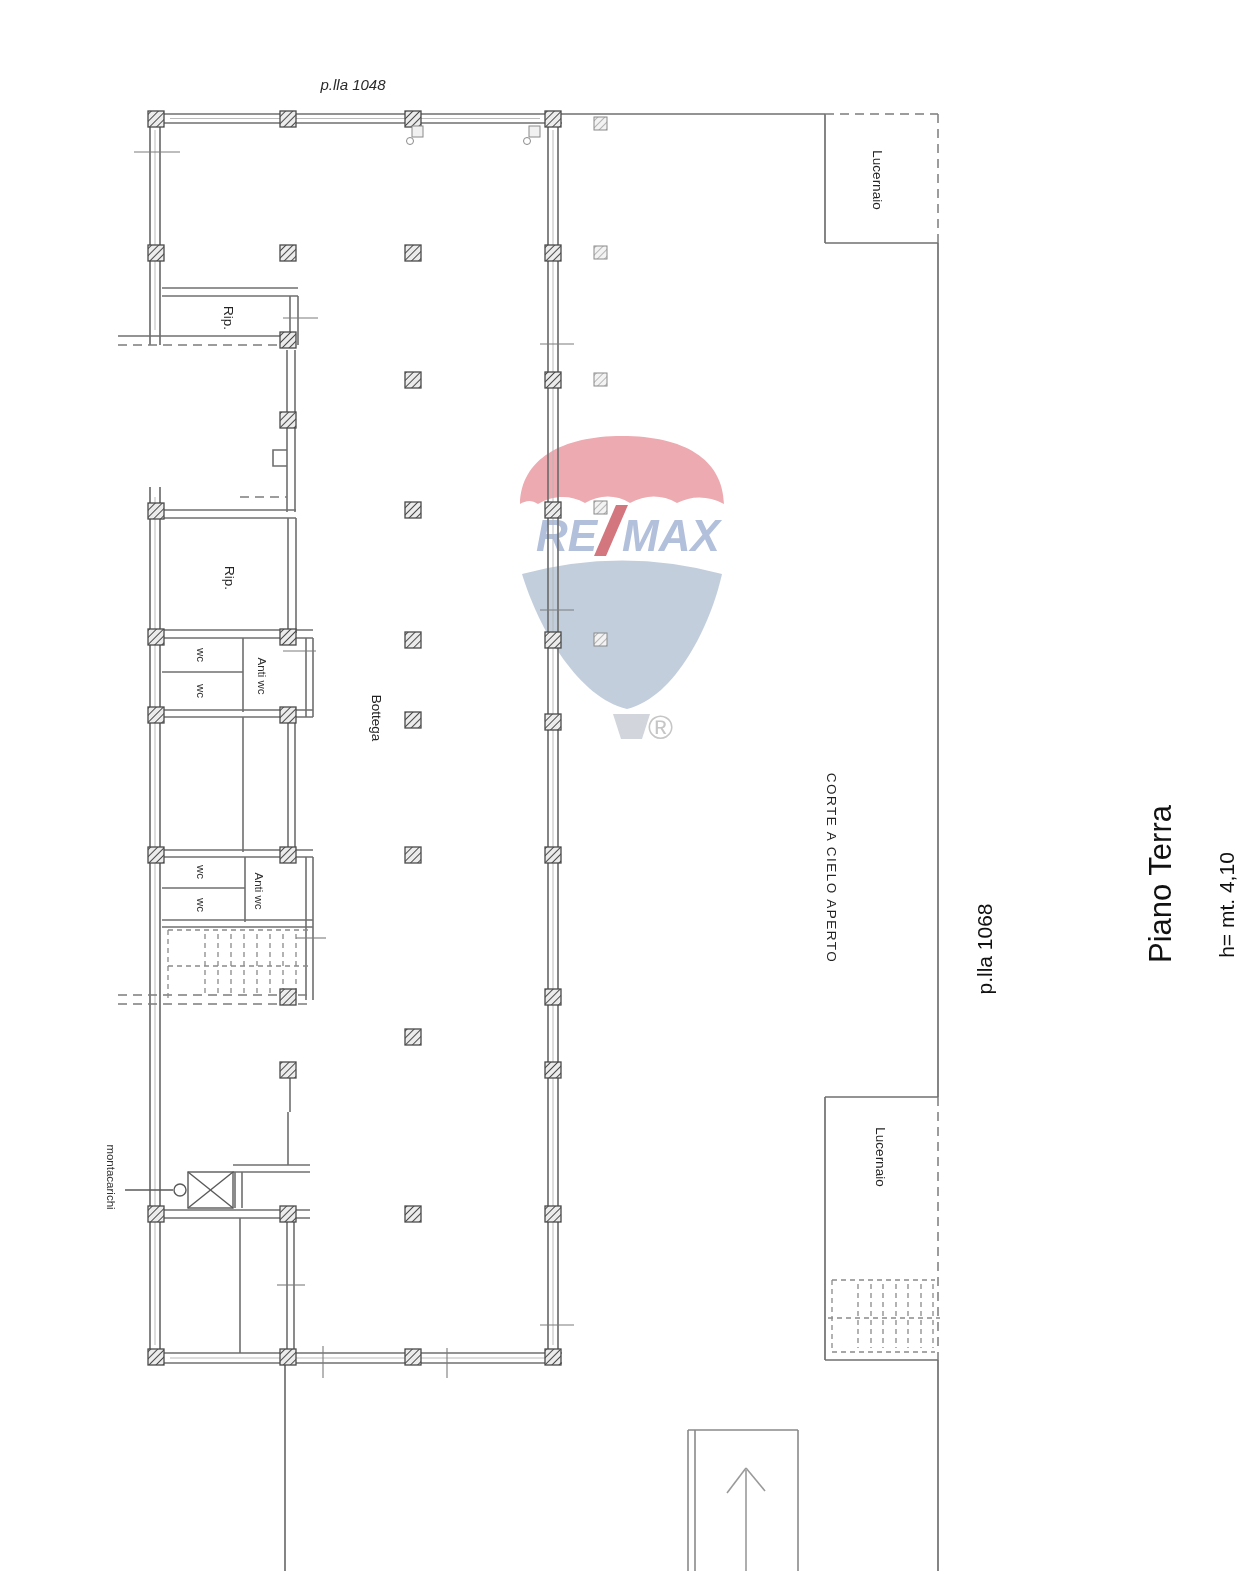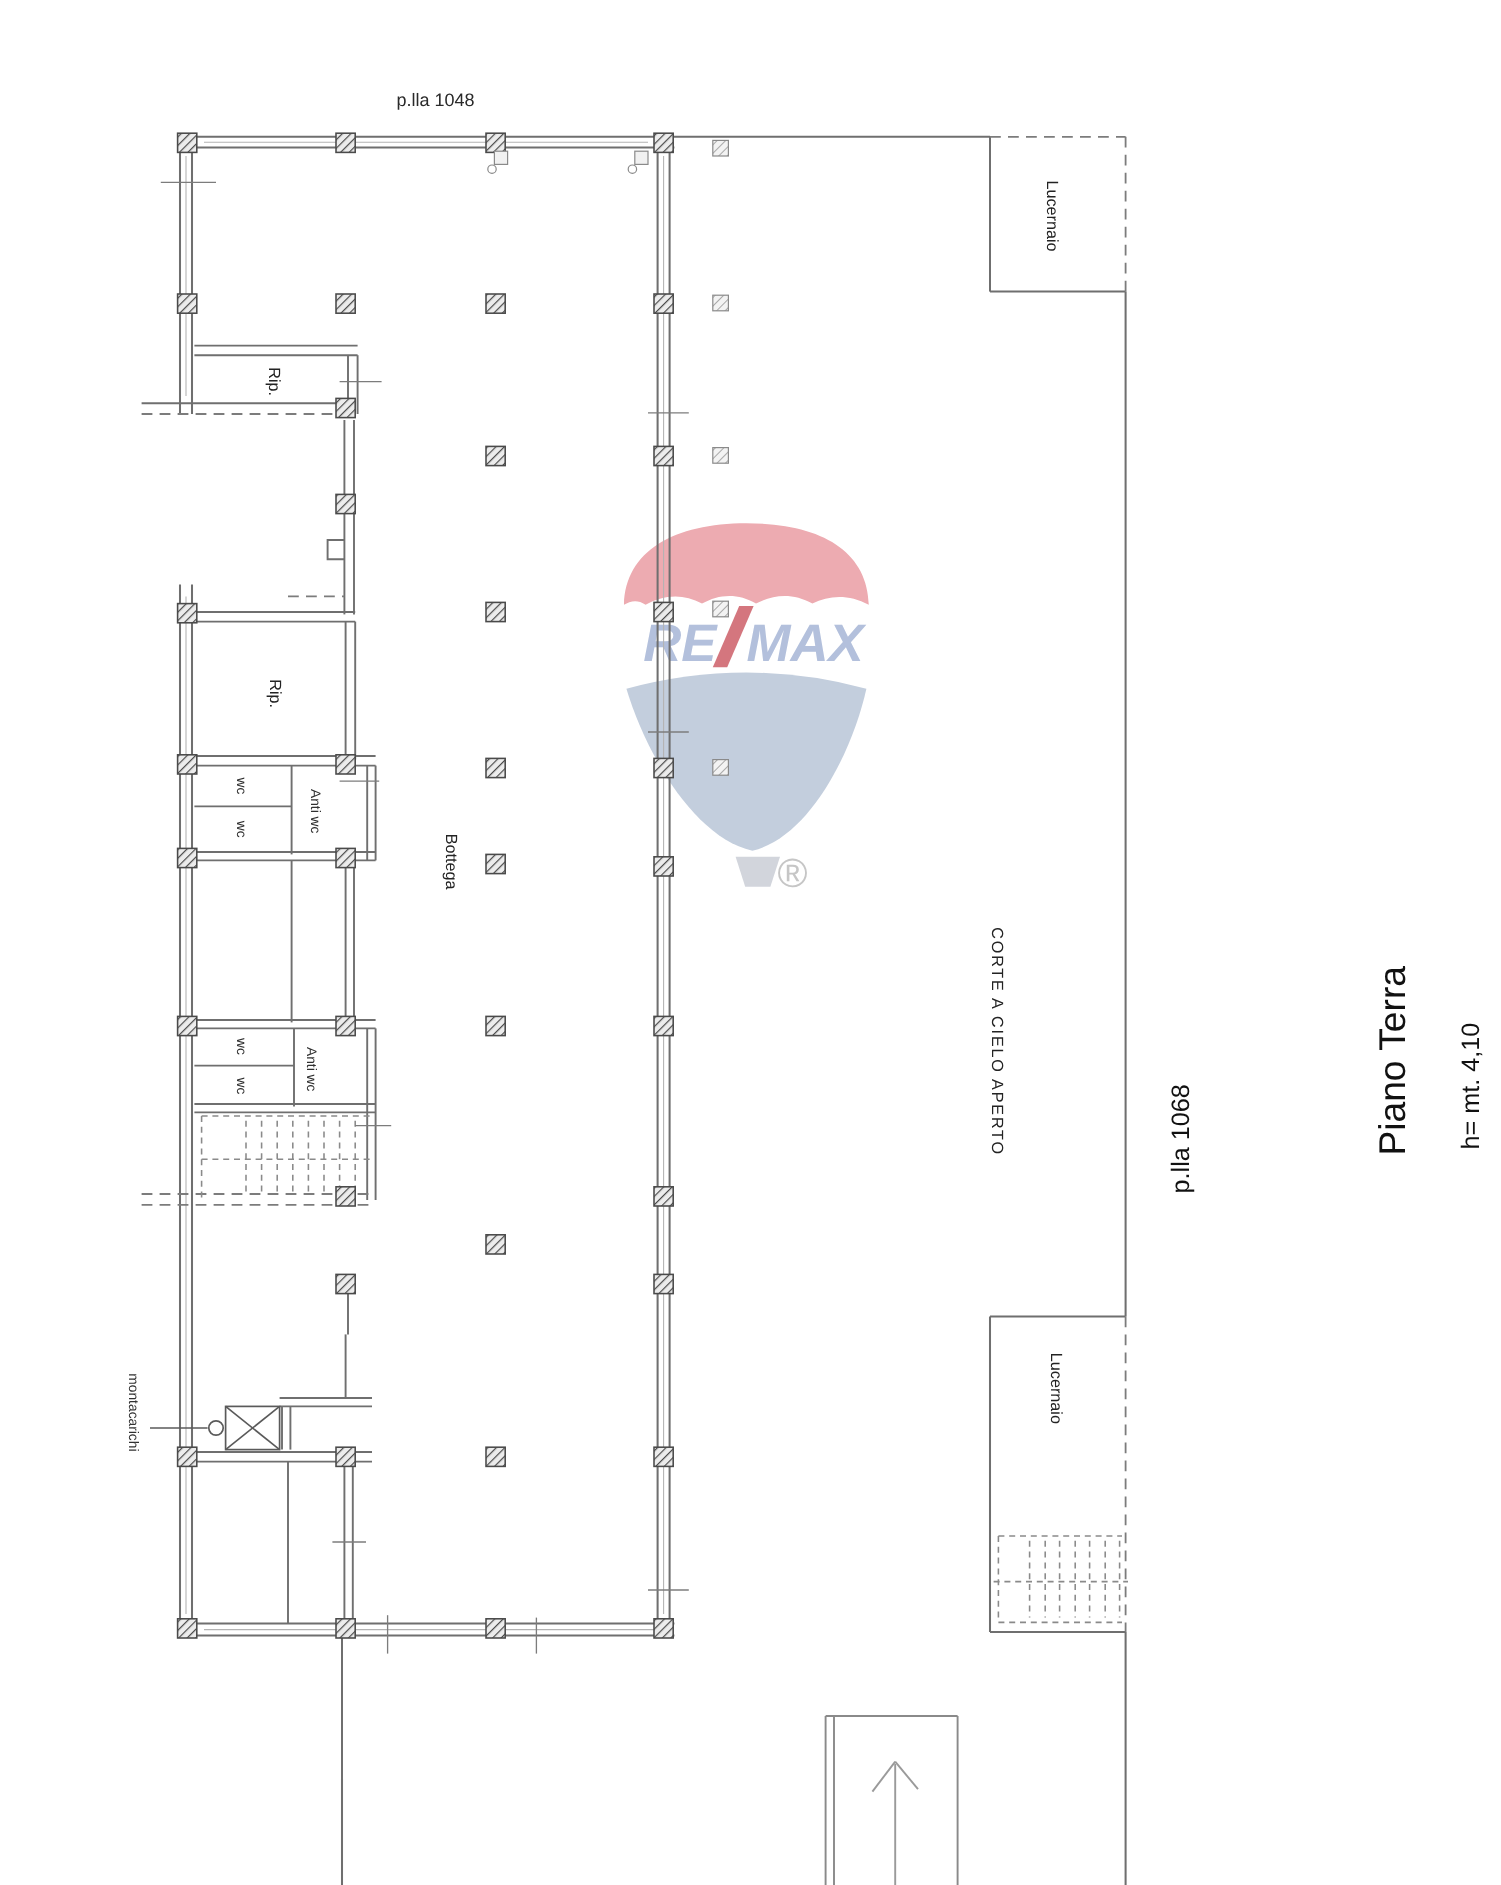--- a/index.html
+++ b/index.html
@@ -253,21 +253,21 @@
     <line x1="688" y1="1430" x2="798" y2="1430"></line>
     <line x1="798" y1="1430" x2="798" y2="1571"></line>
   </g>
   <g stroke="#9a9a9a" stroke-width="1.6" fill="none">
     <line x1="746" y1="1571" x2="746" y2="1470"></line>
     <line x1="746" y1="1468" x2="727" y2="1493"></line>
     <line x1="746" y1="1468" x2="765" y2="1491"></line>
   </g>
 </svg>
 
-<div class="lbl fs15" style="left:363px; top:84px;">p.lla 1048</div>
+<div class="lbl fs15" style="left:353px; top:84px;font-style:italic;">p.lla 1048</div>
 
 <div class="lbl fs13 r90" style="left:877px; top:180px;">Lucernaio</div>
 
 <div class="lbl fs13 r90" style="left:228px; top:318px;">Rip.</div>
 
 <div class="lbl fs13 r90" style="left:229px; top:578px;">Rip.</div>
 
 <div class="lbl fs11 r90" style="left:200px; top:655px;">wc</div>
 
 <div class="lbl fs11 r90" style="left:200px; top:691px;">wc</div>

